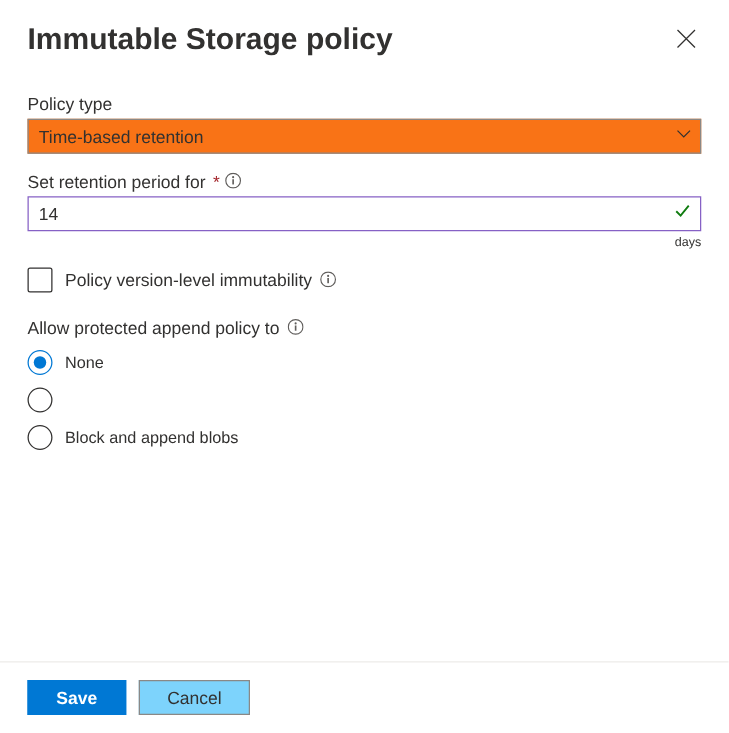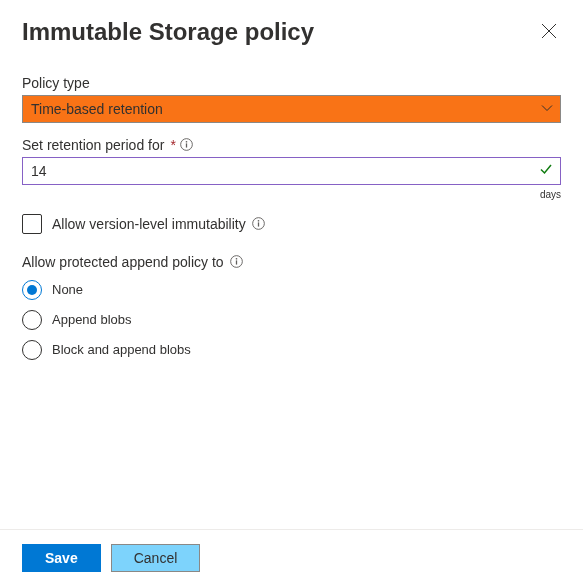--- a/index.html
+++ b/index.html
@@ -115,21 +115,21 @@
               <path d="M2 7.5 L5.5 11 L12 3"></path>
             </svg>
         </span>
       </div>
       <div class="suffix">days</div>
     </div>
 
     <div class="chk-row">
       <div class="chk"></div>
       <div class="chk-label">
-        <span>Allow version-level immutability</span>
+        <span>Policy version-level immutability</span>
         <span class="info-icon">
           <svg viewBox="0 0 14 14">
               <circle cx="7" cy="7" r="6.3" fill="none" stroke="#605e5c" stroke-width="1"></circle>
               <circle cx="7" cy="4" r="0.9" fill="#605e5c"></circle>
               <rect x="6.3" y="5.8" width="1.4" height="4.5" fill="#605e5c"></rect>
             </svg>
         </span>
       </div>
     </div>
 
@@ -144,21 +144,20 @@
             </svg>
         </span>
       </div>
 
       <div class="radio-row">
         <div class="radio checked"></div>
         <div class="radio-label">None</div>
       </div>
       <div class="radio-row">
         <div class="radio"></div>
-        <div class="radio-label">Append blobs</div>
       </div>
       <div class="radio-row">
         <div class="radio"></div>
         <div class="radio-label">Block and append blobs</div>
       </div>
     </div>
 
   </div>
 
   <div class="footer">

